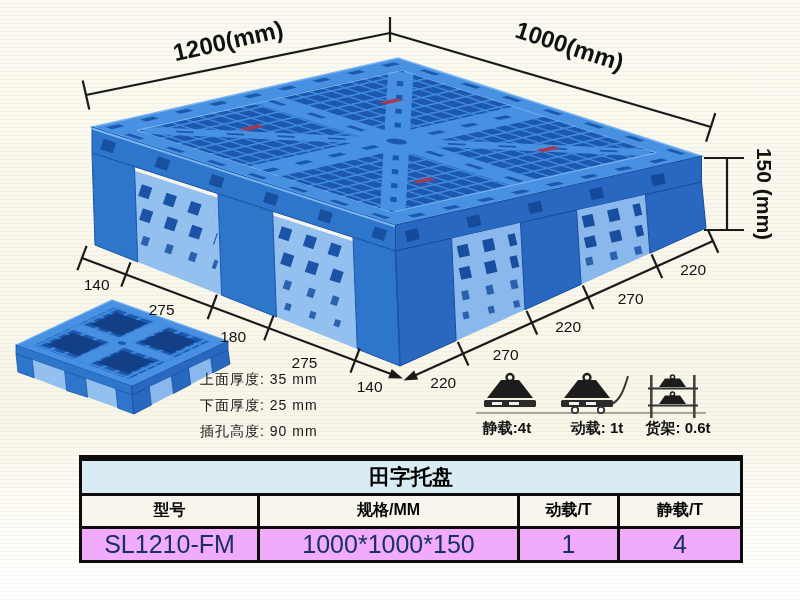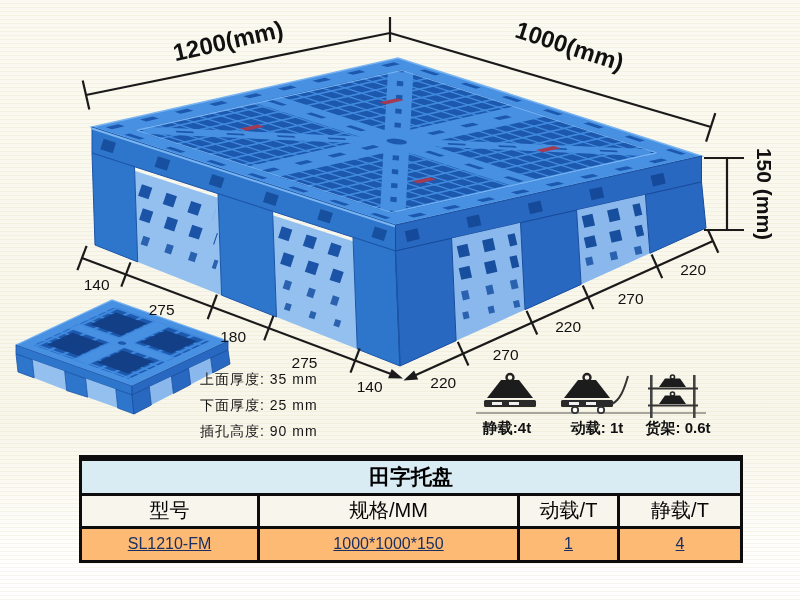--- a/index.html
+++ b/index.html
@@ -18,22 +18,22 @@
   .load-label { font-size:15px; font-weight:bold; fill:#111; }
 
   .spec-table { position:absolute; left:79px; top:455px; width:782px; }
   .spec-table table { border-collapse:collapse; width:661px; table-layout:fixed; }
   .spec-table td {
     border:3px solid #0d0d0d; text-align:center; vertical-align:middle;
     font-family:"Liberation Sans","DejaVu Sans",sans-serif;
   }
   .t-title td { background:#d9ecf4; font-size:21px; font-weight:bold; color:#000;
                 height:36px; border-top-width:6px; }
-  .t-head td  { background:#f7f5ec; font-size:20px; font-weight:normal; color:#060606; height:33px; }
-  .t-data td  { background:#fdba74; font-size:16px; color:#1b2f63; height:34px;text-decoration:underline; }
+  .t-head td  { background:#f7f5ec; font-size:16px; font-weight:bold; color:#060606; height:33px; }
+  .t-data td  { background:#f0abfc; font-size:25px; color:#1b2f63; height:34px; }
 </style>
 </head>
 <body>
 
 <svg id="scene" width="800" height="452" viewBox="0 0 800 452">
   <defs>
     <pattern id="deckslots" width="54" height="54" patternUnits="userSpaceOnUse">
       <rect x="5" y="5" width="44" height="44" fill="#1c58ad"></rect>
     </pattern>
     <pattern id="insetslots" width="110" height="110" patternUnits="userSpaceOnUse">

